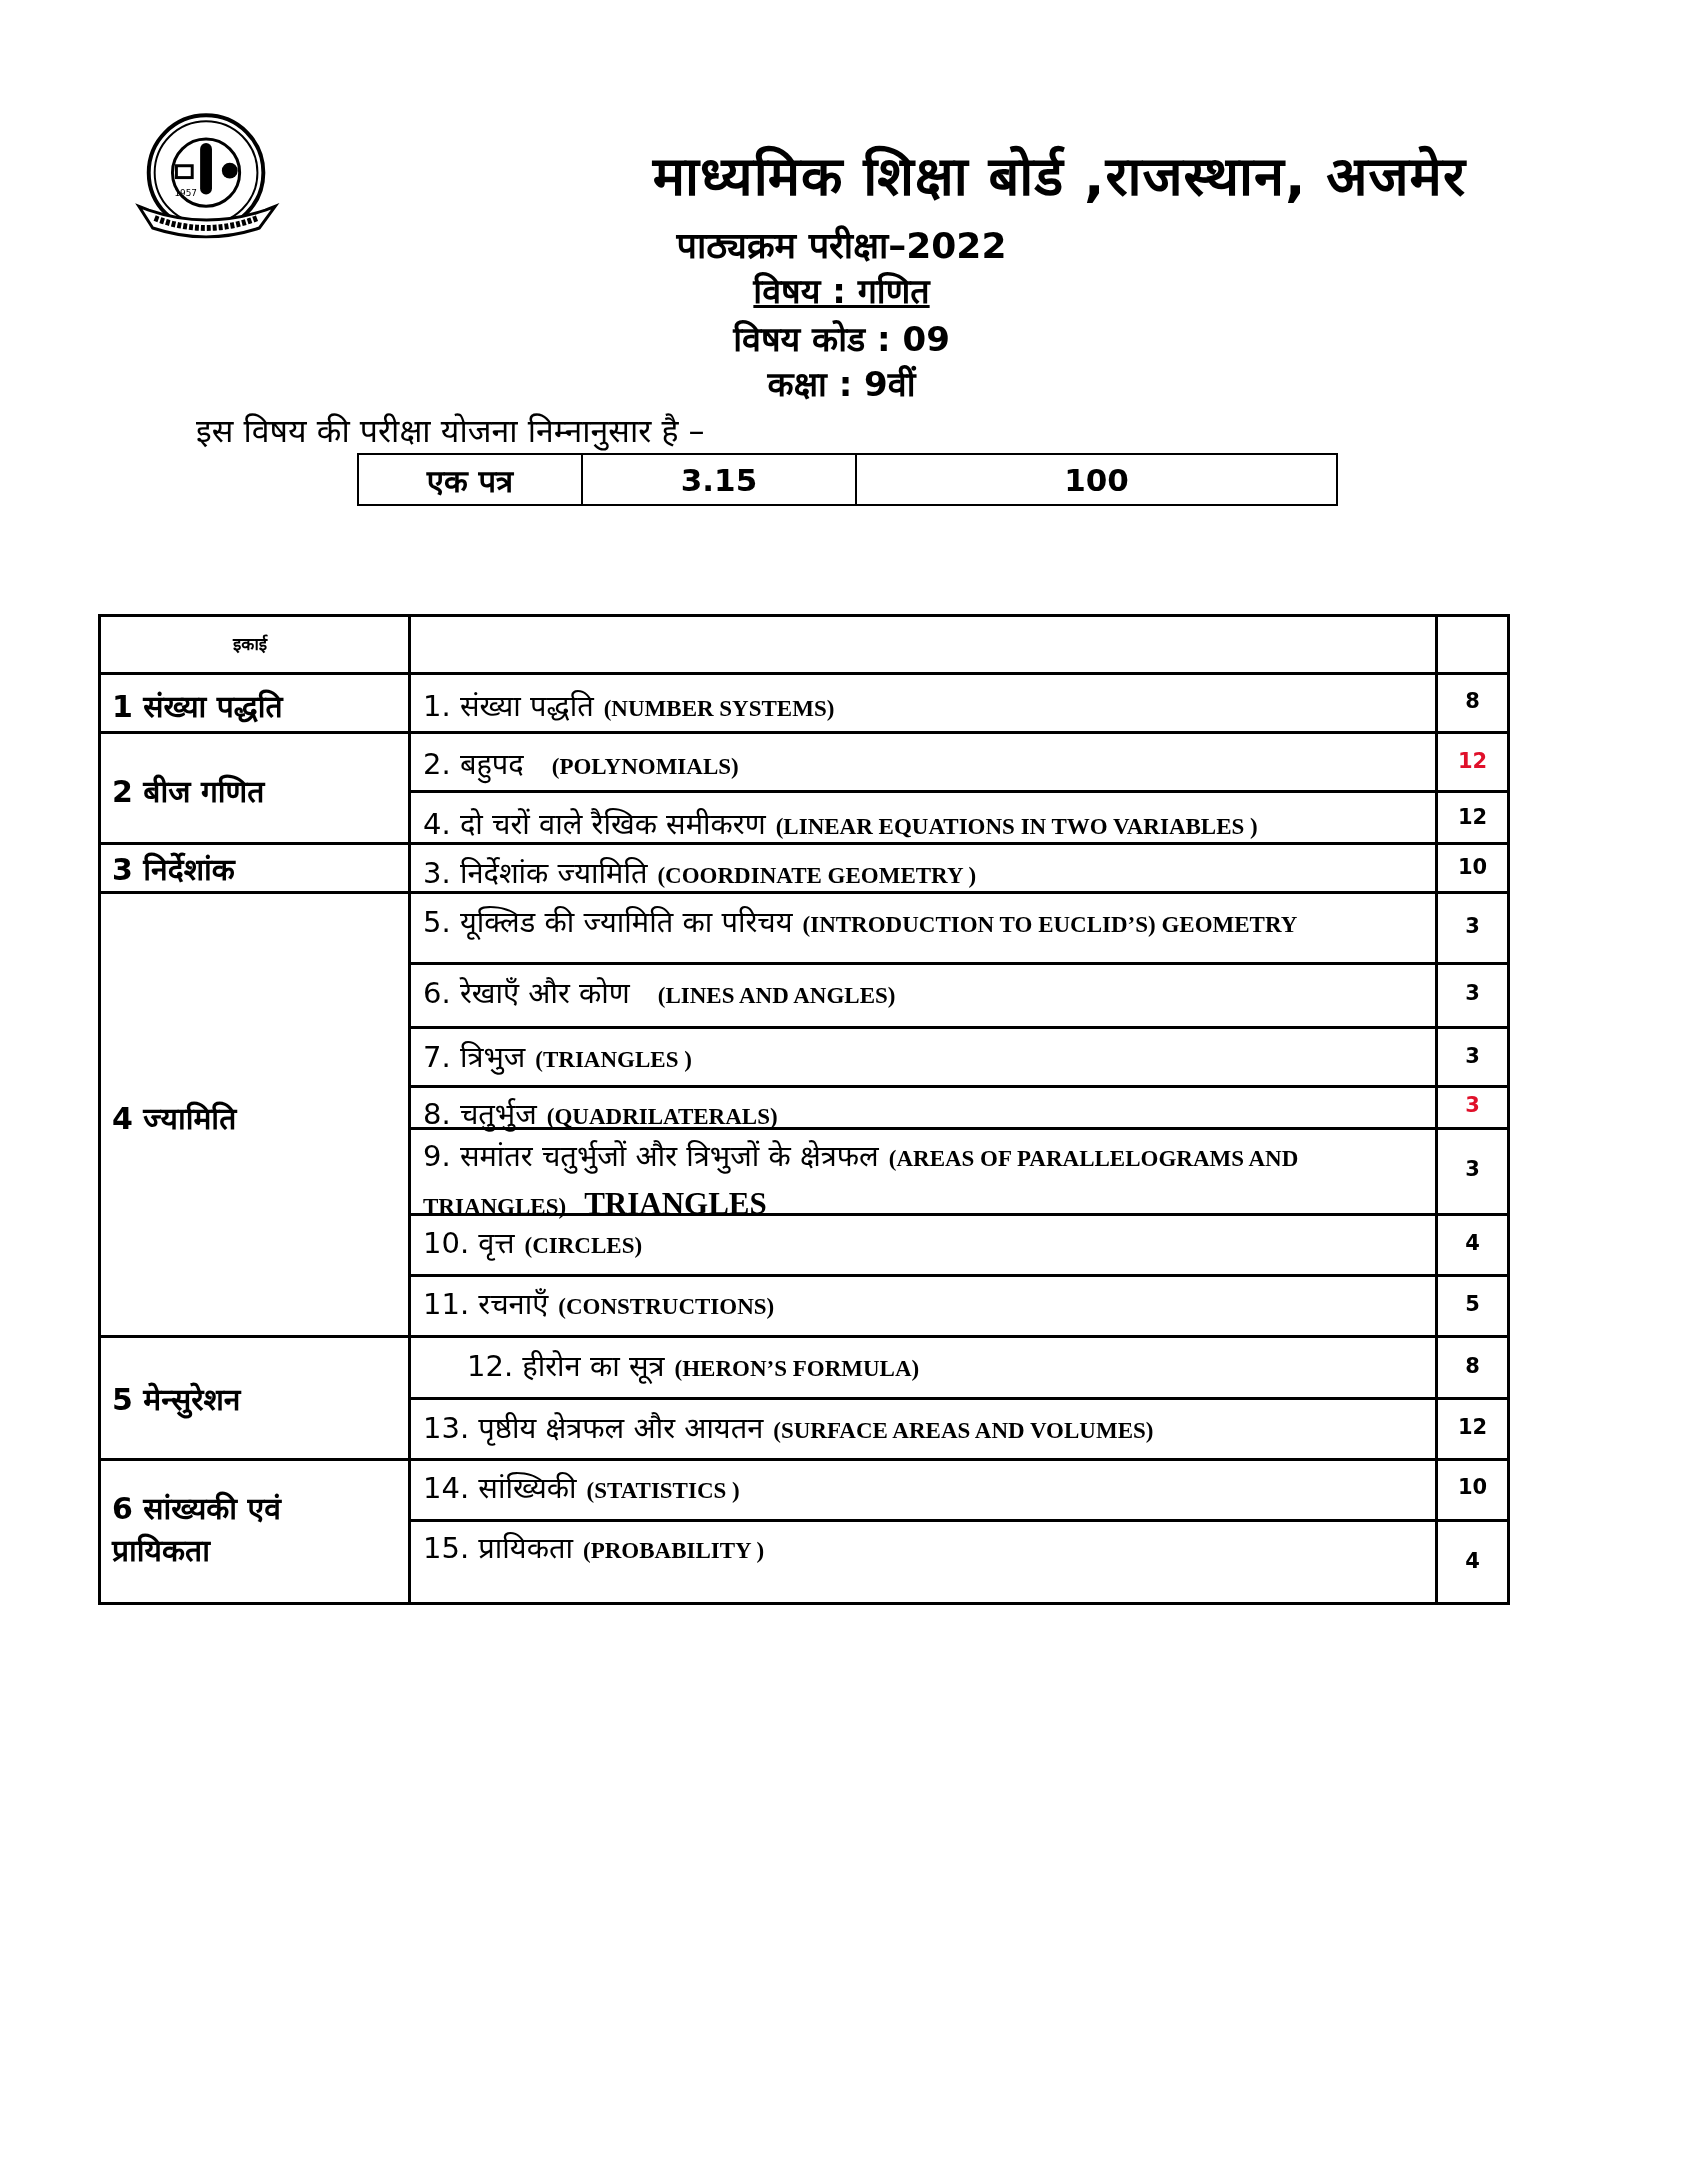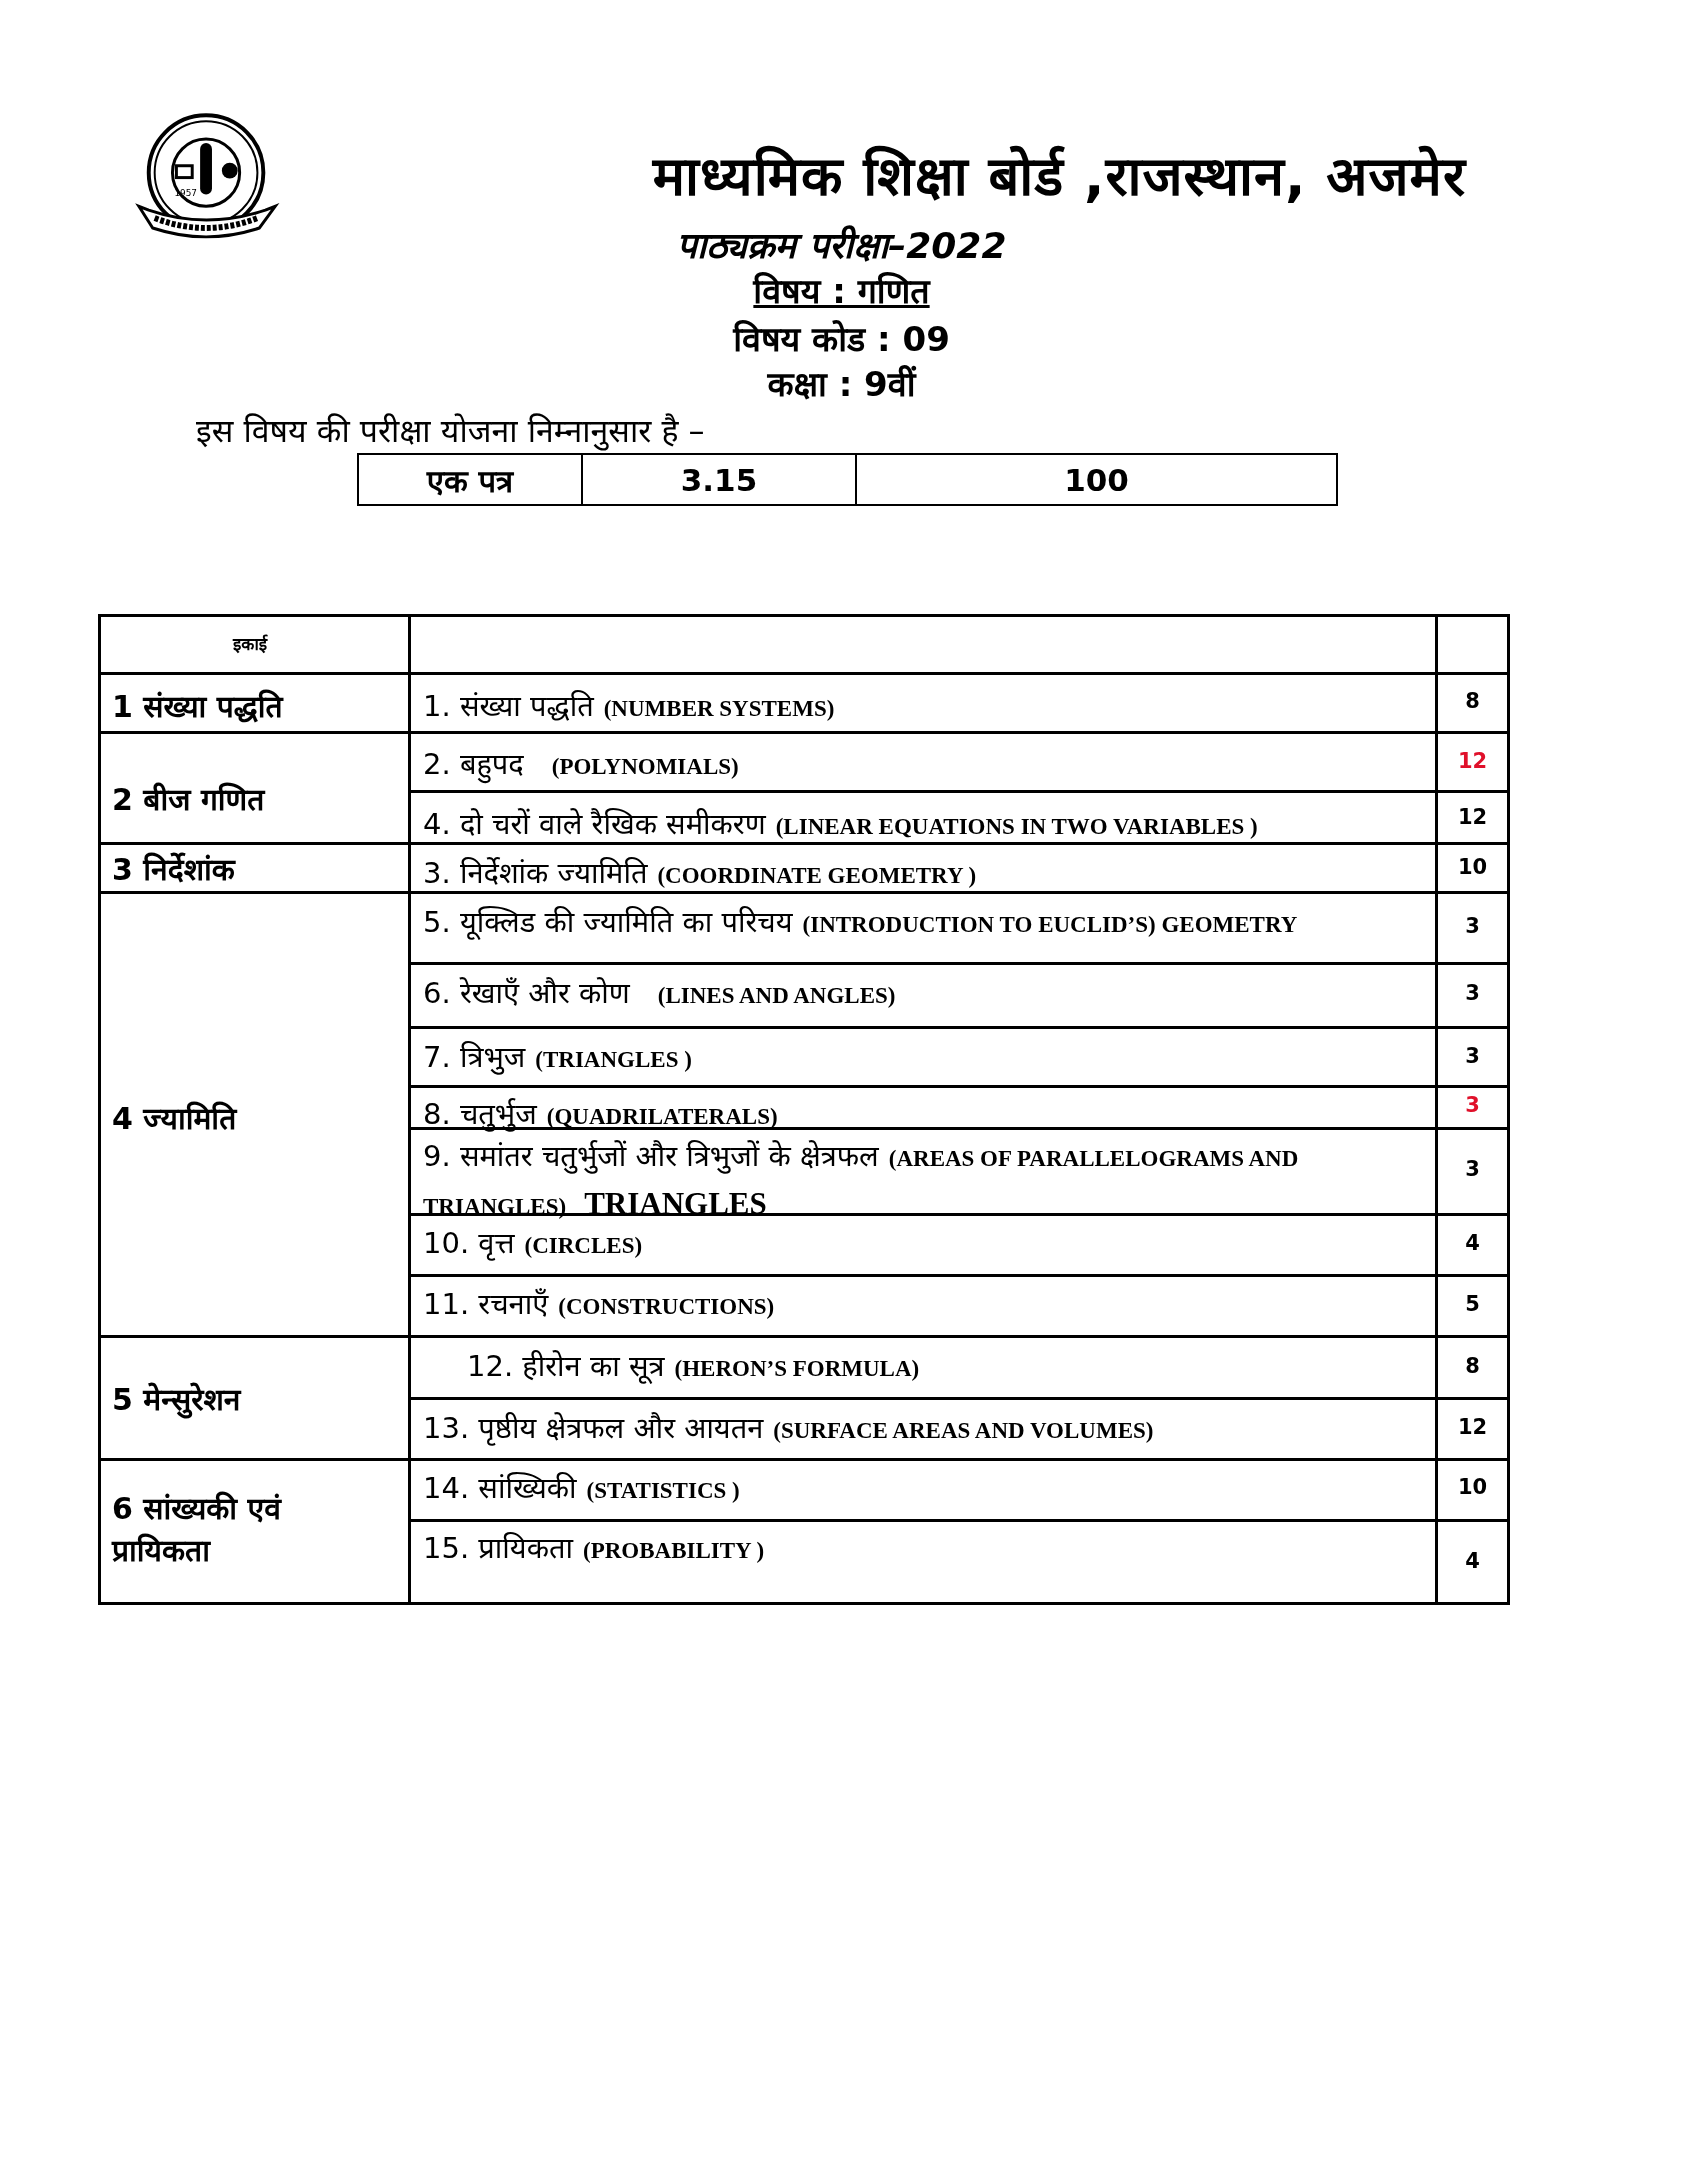--- a/index.html
+++ b/index.html
@@ -7,21 +7,21 @@
          font-family: "DejaVu Sans", "Liberation Sans", sans-serif; color: #000; }
   .abs { position: absolute; }
 
   
   .logo { left: 127px; top: 111px; width: 166px; height: 149px; }
 
   
   .h-title { left: 327px; top: 137px; width: 1139px; text-align: right;
              font-size: 54px; font-weight: bold; letter-spacing: 1px; white-space: nowrap; }
   .h-line { left: 495px; width: 693px; text-align: center; font-weight: bold; white-space: nowrap; }
-  .h1 { top: 220px; font-size: 36px; font-style: italic; }
+  .h1 { top: 220px; font-size: 36px; }
   .h2 { top: 267px; font-size: 34px; text-decoration: underline; }
   .h3 { top: 315px; font-size: 34px; }
   .h4 { top: 360px; font-size: 34px; }
   .intro { left: 196px; top: 408px; font-size: 32px; white-space: nowrap; }
 
   
   .scheme { left: 357px; top: 453px; border-collapse: collapse; }
   .scheme td { border: 2.5px solid #000; font-weight: bold; height: 48px; padding: 0 12px; font-size: 31px; }
   .scheme tr:first-child td { height: 49px; text-align: center; }
   .scheme .c1 { width: 198px; }
@@ -98,21 +98,21 @@
   <div class="line-h" style="left:310px;top:471px;width:1102px;"></div>
   <div class="line-h" style="left:310px;top:513px;width:1102px;"></div>
   <div class="line-h" style="left:310px;top:599px;width:1102px;"></div>
   <div class="line-h" style="left:310px;top:660px;width:1102px;"></div>
   <div class="line-h" style="left:310px;top:783px;width:1102px;"></div>
   <div class="line-h" style="left:310px;top:905px;width:1102px;"></div>
 
   <div class="cell-text hdr-unit" style="left:135px;top:18px;">इकाई</div>
 
   <div class="cell-text unit" style="left:14px;top:71px;">1 संख्या पद्धति</div>
-  <div class="cell-text unit" style="left:14px;top:164px;text-align:right;">2 बीज गणित</div>
+  <div class="cell-text unit" style="left:14px;top:156px;text-align:right;">2 बीज गणित</div>
   <div class="cell-text unit" style="left:14px;top:234px;">3 निर्देशांक</div>
   <div class="cell-text unit" style="left:14px;top:483px;">4 ज्यामिति</div>
   <div class="cell-text unit" style="left:14px;top:764px;">5 मेन्सुरेशन</div>
   <div class="cell-text unit" style="left:14px;top:873px;">6 सांख्यकी एवं</div>
   <div class="cell-text unit" style="left:14px;top:915px;">प्रायिकता</div>
 
   <div class="cell-text topic" style="left:325px;top:71px;">
     <span class="hi">1. संख्या पद्धति</span><span class="en">(NUMBER SYSTEMS)</span>
   </div>
   <div class="cell-text topic" style="left:325px;top:129px;">

